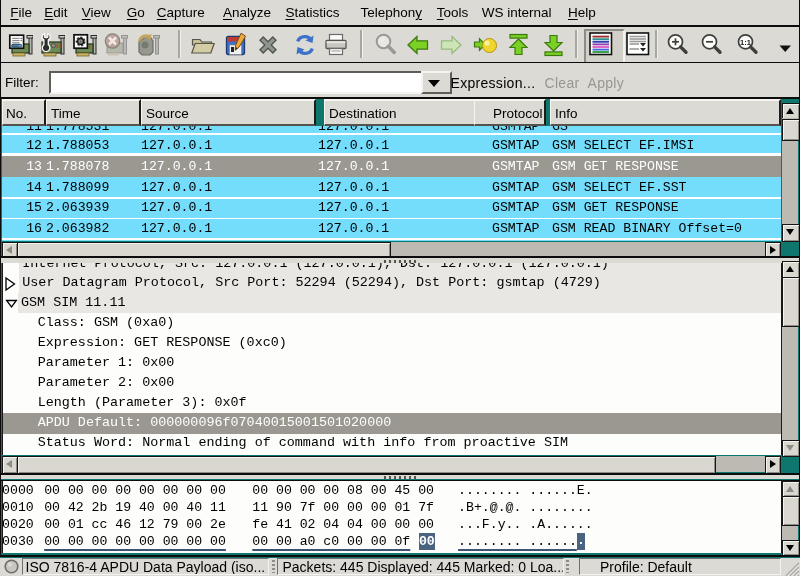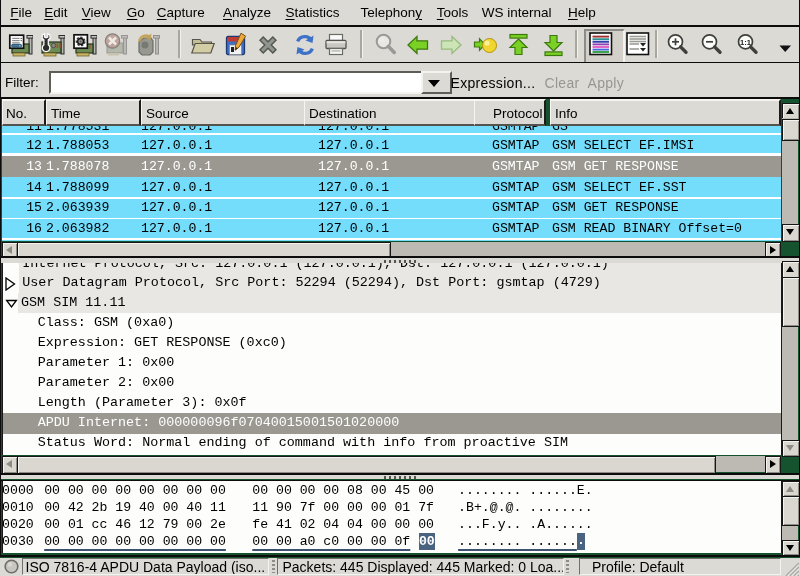--- a/index.html
+++ b/index.html
@@ -1,15 +1,15 @@
 <!DOCTYPE html>
 <html><head><meta charset="utf-8">
 <style>
 html,body{margin:0;padding:0;}
-#win{position:relative;width:800px;height:576px;background:#14532d;overflow:hidden;
+#win{position:relative;width:800px;height:576px;background:#0f766e;overflow:hidden;
   font-family:"Liberation Sans",sans-serif;}
 .abs{position:absolute;}
 
 #menubar{left:0;top:0;width:800px;height:25px;background:#dcdad5;}
 .mi{position:absolute;top:5px;font-size:13.5px;color:#000;white-space:pre;}
 .mi u{text-underline-offset:2px;}
 
 .blackline{left:0;width:800px;background:#0c0c0c;}
 
 #toolbar{left:0;top:27px;width:800px;height:35px;background:#dcdad5;}
@@ -240,21 +240,21 @@
     <div class="arrow" style="left:428px;top:17px;border-left:6px solid transparent;border-right:6px solid transparent;border-top:7px solid #000;"></div>
     <span class="ftext" style="left:450.5px;font-size:14px;letter-spacing:0.3px">Expression...</span>
     <span class="ftext" style="left:544.5px;color:#98968f;font-size:14px;letter-spacing:0.3px">Clear</span>
     <span class="ftext" style="left:587.5px;color:#98968f;font-size:14px;letter-spacing:0.3px">Apply</span>
   </div>
   <div class="abs blackline" style="top:97px;height:2px"></div>
 
   <div class="hbtn" style="left:2px;width:44px;padding-left:3px">No.</div>
   <div class="hbtn" style="left:141px;width:175px">Source</div>
   <div class="hbtn" style="left:46px;width:95px">Time</div>
-  <div class="hbtn" style="left:304px;width:184px">Destination</div>
+  <div class="hbtn" style="left:324px;width:184px">Destination</div>
   <div class="hbtn" style="left:474px;width:72px;padding-left:18px">Protocol</div>
   <div class="hbtn" style="left:550px;width:231px">Info</div>
 
   <div id="plist" class="abs">
     <div class="band" style="top:0;height:6.7px"></div>
     <div class="band" style="top:8.7px;height:18.3px"></div>
     <div class="band" style="top:29.6px;height:21.1px;background:#9a9890"></div>
     <div class="band" style="top:50.7px;height:20.3px"></div>
     <div class="band" style="top:72.5px;height:19.1px"></div>
     <div class="band" style="top:93px;height:19.3px"></div>
@@ -335,21 +335,21 @@
       </svg>
     <div class="drow stripe" style="left:15px;width:763px;top:30.2px"><span class="txt" style="left:3px">GSM SIM 11.11</span></div>
     <svg class="abs" style="left:2.1px;top:34.5px" width="14" height="12" viewBox="0 0 14 12">
         <path d="M1.6 2.5 L11.4 2.5 L6.5 9 Z" fill="#fdfdfc" stroke="#000" stroke-width="1.3"></path>
       </svg>
     <div class="drow" style="top:50.3px"><span class="txt" style="left:34.7px">Class: GSM (0xa0)</span></div>
     <div class="drow" style="top:70.4px"><span class="txt" style="left:34.7px">Expression: GET RESPONSE (0xc0)</span></div>
     <div class="drow" style="top:90.4px"><span class="txt" style="left:34.7px">Parameter 1: 0x00</span></div>
     <div class="drow" style="top:110.5px"><span class="txt" style="left:34.7px">Parameter 2: 0x00</span></div>
     <div class="drow" style="top:130.6px"><span class="txt" style="left:34.7px">Length (Parameter 3): 0x0f</span></div>
-    <div class="drow" style="top:150.05px;height:20.35px;background:#9a9890;color:#fff"><span class="txt" style="left:34.7px">APDU Internet: 000000096f07040015001501020000</span></div>
+    <div class="drow" style="top:150.05px;height:20.35px;background:#9a9890;color:#fff"><span class="txt" style="left:34.7px">APDU Default: 000000096f07040015001501020000</span></div>
     <div class="drow" style="top:170.7px"><span class="txt" style="left:34.7px">Status Word: Normal ending of command with info from proactive SIM</span></div>
   </div>
 
   <div class="sbtn" style="left:782px;top:261px;width:16px;height:16px"></div>
   <div class="arrow" style="left:786px;top:266px;border-left:4.5px solid transparent;border-right:4.5px solid transparent;border-bottom:6px solid #000;"></div>
   <div class="strough" style="left:782px;top:277px;width:16px;height:163px"></div>
   <div class="sthumb" style="left:782px;top:277px;width:16px;height:48px"></div>
   <div class="sbtn" style="left:782px;top:440px;width:16px;height:15px"></div>
   <div class="arrow" style="left:786px;top:444.5px;border-left:4.5px solid transparent;border-right:4.5px solid transparent;border-top:6px solid #8e8c86;"></div>
 
@@ -404,21 +404,21 @@
   <div class="abs blackline" style="top:555.3px;height:2.2px"></div>
   <div id="status" class="abs">
     <svg class="abs" style="left:3px;top:0.5px" width="17" height="17" viewBox="0 0 17 17">
         <circle cx="8.5" cy="8.5" r="6.3" fill="#c9c6c0" stroke="#6e6c68" stroke-width="1.6"></circle>
         <circle cx="7" cy="6.5" r="2.2" fill="#dbd8d3"></circle>
       </svg>
     <div class="spanel" style="left:22px;width:247px">ISO 7816-4 APDU Data Payload (iso...</div>
     <div class="abs" style="left:271.5px;top:2px;width:3px;height:13px;background-image:repeating-linear-gradient(#8e8c86 0 2px,#dcdad5 2px 4px)"></div>
     <div class="spanel" style="left:277px;width:287px;padding-left:4.5px">Packets: 445 Displayed: 445 Marked: 0 Loa...</div>
     <div class="abs" style="left:566px;top:2px;width:3px;height:13px;background-image:repeating-linear-gradient(#8e8c86 0 2px,#dcdad5 2px 4px)"></div>
-    <div class="spanel" style="left:579px;width:202px;padding-left:12px">Profile: Default</div>
+    <div class="spanel" style="left:579px;width:202px;padding-left:20px">Profile: Default</div>
     <svg class="abs" style="left:782px;top:1.5px" width="17" height="17" viewBox="0 0 17 17">
         <g stroke="#aaa8a2" stroke-width="1.6">
           <line x1="4" y1="17" x2="17" y2="4"></line>
           <line x1="8" y1="17" x2="17" y2="8"></line>
           <line x1="12" y1="17" x2="17" y2="12"></line>
           <line x1="16" y1="17" x2="17" y2="16"></line>
         </g>
         <g stroke="#f2f1ee" stroke-width="1">
           <line x1="5.5" y1="17" x2="17" y2="5.5"></line>
           <line x1="9.5" y1="17" x2="17" y2="9.5"></line>

